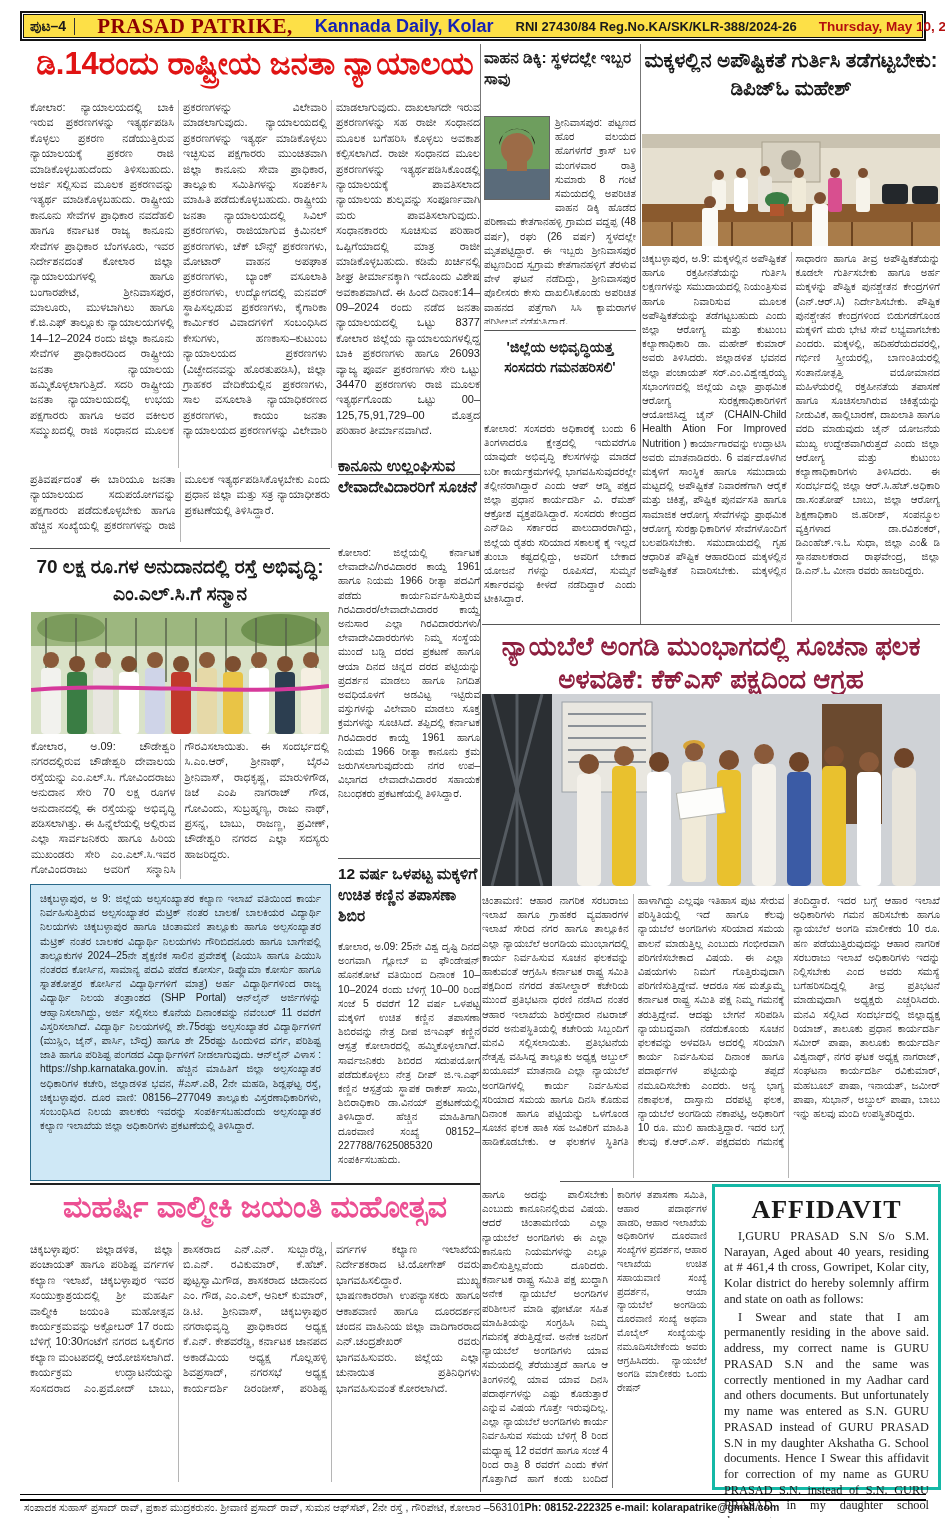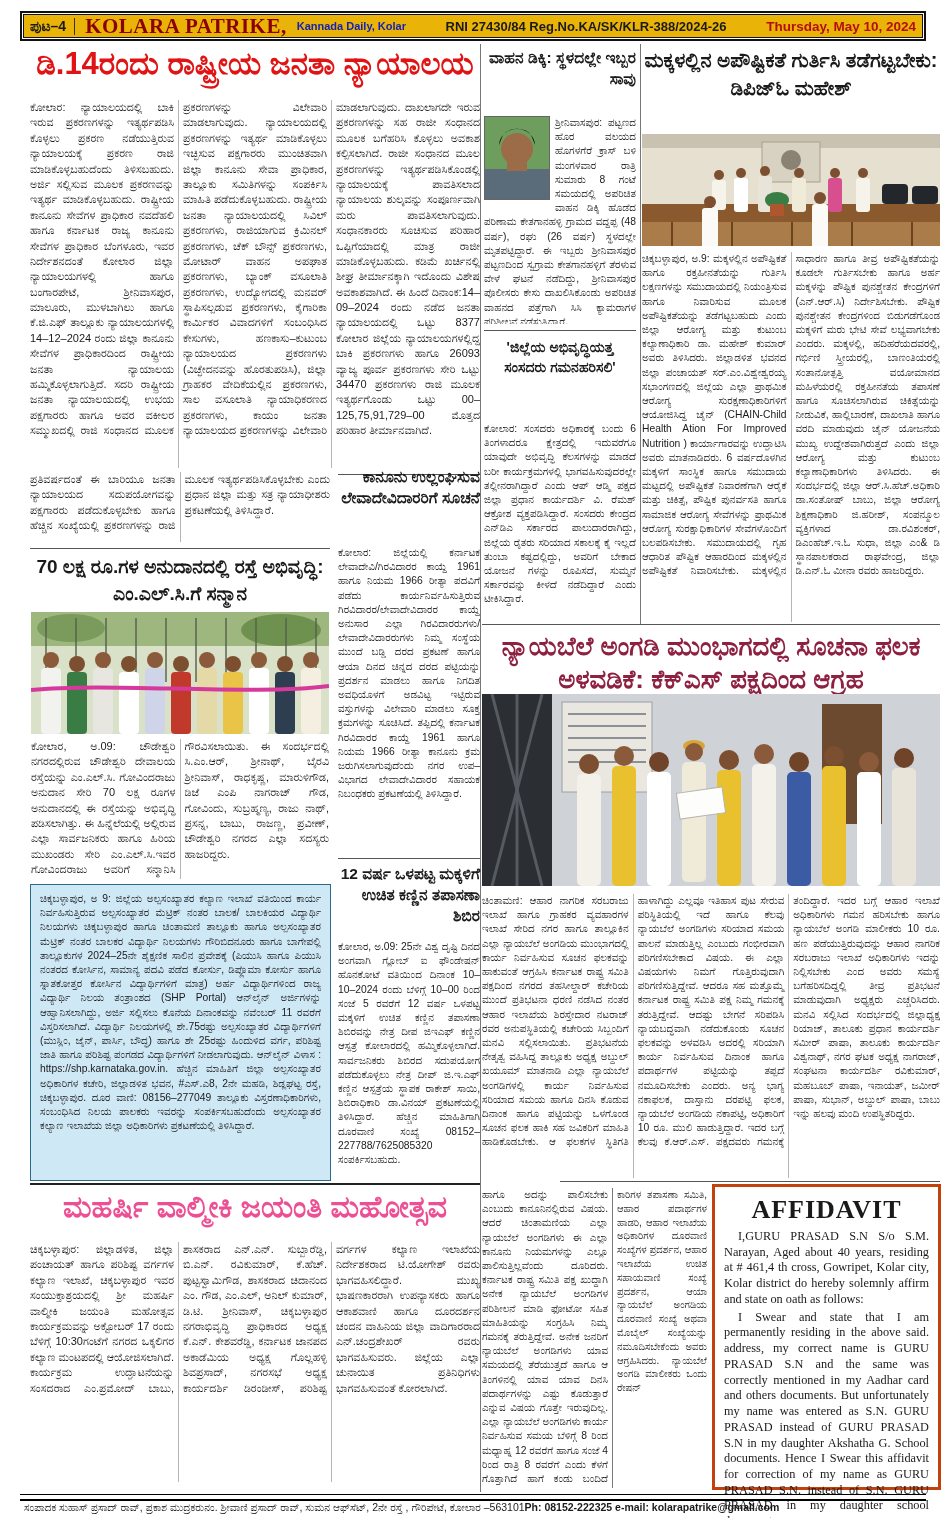--- a/index.html
+++ b/index.html
@@ -1,60 +1,60 @@
 <!DOCTYPE html>
 <html style="--accent-red: #e01414; --masthead-red: #8b0000; --masthead-blue: #1522b4; --date-red: #b40f0f; --maroon: #8e2040; --pink: #ec4f93; --box-blue: #cfe8f6;"><head>
 <meta charset="utf-8">
 <style>
   html,body{margin:0;padding:0;background:#9a9a9a;}
   #page{position:relative;width:945px;height:1518px;background:#ffffff;margin:0 auto;
         font-family:"Liberation Sans","DejaVu Sans",sans-serif;overflow:hidden;color:#1a1a1a;}
   .abs{position:absolute;}
   
   #masthead{left:20px;top:11px;width:906px;height:30px;border:2px solid #111;box-shadow:0 0 0 1px #fff inset,0 0 0 2px #111 inset;
-            display:flex;align-items:center;gap:10px;padding:0 8px;box-sizing:border-box;background:#eab308;}
+            display:flex;align-items:center;gap:22px;padding:0 8px;box-sizing:border-box;background:#fde047;}
   .mh-page{font-weight:bold;font-size:14px;padding-right:8px;border-right:1px solid #333;white-space:nowrap;}
   .mh-title{font-family:"Liberation Serif","DejaVu Serif",serif;font-weight:bold;font-size:21px;color:var(--masthead-red,#8b0000);white-space:nowrap;letter-spacing:.5px;}
-  .mh-sub{color:var(--masthead-blue,#1522b4);font-weight:bold;font-size:11px;white-space:nowrap;}
+  .mh-sub{color:var(--masthead-blue,#1522b4);font-weight:bold;font-size:18px;white-space:nowrap;}
   .mh-rni{font-weight:bold;font-size:13px;white-space:nowrap;flex:1;text-align:center;}
   .mh-date{font-weight:bold;font-size:13.5px;color:var(--date-red,#b40f0f);white-space:nowrap;}
   
   .bt{font-size:11px;line-height:1.4;text-align:justify;overflow:hidden;}
   .bt-sm{font-size:10.3px;line-height:1.38;text-align:justify;overflow:hidden;}
   .c2{column-count:2;column-gap:9px;column-rule:1px solid #b5b5b5;}
   .c3{column-count:3;column-gap:9px;column-rule:1px solid #b5b5b5;}
   .h-red{color:var(--accent-red,#e01414);font-size:31px;font-weight:bold;text-align:center;line-height:1.15;}
   .h-black-lg{font-size:19px;font-weight:bold;text-align:center;line-height:1.4;}
   .h-maroon{color:var(--maroon,#8e2040);font-size:26px;font-weight:bold;text-align:center;line-height:1.25;}
   .h-pink{color:var(--pink,#ec4f93);font-size:30px;font-weight:bold;text-align:center;line-height:1.1;}
-  .h-sm{font-size:15.5px;font-weight:bold;text-align:right;line-height:1.35;}
+  .h-sm{font-size:15.5px;font-weight:bold;text-align:left;line-height:1.35;}
   .h-xs{font-size:14px;font-weight:bold;text-align:center;line-height:1.4;}
   .vline{position:absolute;width:1px;background:#777;}
   .hline{position:absolute;height:1px;background:#555;}
   .hline2{position:absolute;height:2px;background:#222;}
   #hostel-box{background:var(--box-blue,#cfe8f6);border:1px solid #2a6a8a;box-sizing:border-box;padding:7px 9px;}
   #hostel-box .bx-h{font-size:18px;font-weight:bold;text-align:center;margin-bottom:4px;}
-  #affidavit{border:3px solid #c2410c;box-sizing:border-box;background:#fff;padding:6px 9px;
+  #affidavit{border:3px solid #14b8a6;box-sizing:border-box;background:#fff;padding:6px 9px;
              font-family:"Liberation Serif","DejaVu Serif",serif;}
   #affidavit .af-title{font-size:26px;font-weight:bold;text-align:center;letter-spacing:1px;margin:2px 0 4px 0;}
   #affidavit p{margin:0 0 2px 0;font-size:12.3px;line-height:1.28;text-align:justify;text-indent:14px;}
   #footer-rule{left:20px;top:1494px;width:906px;height:4px;border-top:1px solid #000;border-bottom:2px solid #000;position:absolute;}
   #footer{left:24px;top:1501px;width:898px;display:flex;font-size:10.5px;white-space:nowrap;overflow:hidden;}
   .photo{display:block;background:#ddd;}
   .float-photo{float:left;margin:0 5px 3px 0;border:1px solid #666;}
   figure{margin:0;}
 </style>
 </head>
 <body>
 
 <div id="page">
 
   <div id="masthead" class="abs">
     <span class="mh-page">ಪುಟ–4</span>
-    <span class="mh-title">KOLARA PATRIKE,</span>
+    <span class="mh-title">PRASAD PATRIKE,</span>
     <span class="mh-sub">Kannada Daily, Kolar</span>
     <span class="mh-rni">RNI 27430/84 Reg.No.KA/SK/KLR-388/2024-26</span>
     <span class="mh-date">Thursday, May 10, 2024</span>
   </div>
 
   <div class="abs h-red" style="left:32px;top:46px;width:446px;height:46px;">ಡಿ.14ರಂದು ರಾಷ್ಟ್ರೀಯ ಜನತಾ ನ್ಯಾಯಾಲಯ</div>
   <div class="abs bt c3" style="left:30px;top:100px;width:450px;height:368px;">ಕೋಲಾರ: ನ್ಯಾಯಾಲಯದಲ್ಲಿ ಬಾಕಿ ಇರುವ ಪ್ರಕರಣಗಳನ್ನು ಇತ್ಯರ್ಥಪಡಿಸಿ ಕೊಳ್ಳಲು ಪ್ರಕರಣ ನಡೆಯುತ್ತಿರುವ ನ್ಯಾಯಾಲಯಕ್ಕೆ ಪ್ರಕರಣ ರಾಜಿ ಮಾಡಿಕೊಳ್ಳಬಹುದೆಂದು ತಿಳಿಸಬಹುದು. ಅರ್ಜಿ ಸಲ್ಲಿಸುವ ಮೂಲಕ ಪ್ರಕರಣವನ್ನು ಇತ್ಯರ್ಥ ಮಾಡಿಕೊಳ್ಳಬಹುದು. ರಾಷ್ಟ್ರೀಯ ಕಾನೂನು ಸೇವೆಗಳ ಪ್ರಾಧಿಕಾರ ನವದೆಹಲಿ ಹಾಗೂ ಕರ್ನಾಟಕ ರಾಜ್ಯ ಕಾನೂನು ಸೇವೆಗಳ ಪ್ರಾಧಿಕಾರ ಬೆಂಗಳೂರು, ಇವರ ನಿರ್ದೇಶನದಂತೆ ಕೋಲಾರ ಜಿಲ್ಲಾ ನ್ಯಾಯಾಲಯಗಳಲ್ಲಿ ಹಾಗೂ ಬಂಗಾರಪೇಟೆ, ಶ್ರೀನಿವಾಸಪುರ, ಮಾಲೂರು, ಮುಳಬಾಗಿಲು ಹಾಗೂ ಕೆ.ಜಿ.ಎಫ್ ತಾಲ್ಲೂಕು ನ್ಯಾಯಾಲಯಗಳಲ್ಲಿ 14–12–2024 ರಂದು ಜಿಲ್ಲಾ ಕಾನೂನು ಸೇವೆಗಳ ಪ್ರಾಧಿಕಾರದಿಂದ ರಾಷ್ಟ್ರೀಯ ಜನತಾ ನ್ಯಾಯಾಲಯ ಹಮ್ಮಿಕೊಳ್ಳಲಾಗುತ್ತಿದೆ. ಸದರಿ ರಾಷ್ಟ್ರೀಯ ಜನತಾ ನ್ಯಾಯಾಲಯದಲ್ಲಿ ಉಭಯ ಪಕ್ಷಗಾರರು ಹಾಗೂ ಅವರ ವಕೀಲರ ಸಮ್ಮುಖದಲ್ಲಿ ರಾಜಿ ಸಂಧಾನದ ಮೂಲಕ ಪ್ರಕರಣಗಳನ್ನು ವಿಲೇವಾರಿ ಮಾಡಲಾಗುವುದು. ನ್ಯಾಯಾಲಯದಲ್ಲಿ ಪ್ರಕರಣಗಳನ್ನು ಇತ್ಯರ್ಥ ಮಾಡಿಕೊಳ್ಳಲು ಇಚ್ಛಿಸುವ ಪಕ್ಷಗಾರರು ಮುಂಚಿತವಾಗಿ ಜಿಲ್ಲಾ ಕಾನೂನು ಸೇವಾ ಪ್ರಾಧಿಕಾರ, ತಾಲ್ಲೂಕು ಸಮಿತಿಗಳನ್ನು ಸಂಪರ್ಕಿಸಿ ಮಾಹಿತಿ ಪಡೆದುಕೊಳ್ಳಬಹುದು. ರಾಷ್ಟ್ರೀಯ ಜನತಾ ನ್ಯಾಯಾಲಯದಲ್ಲಿ ಸಿವಿಲ್ ಪ್ರಕರಣಗಳು, ರಾಜಿಯಾಗುವ ಕ್ರಿಮಿನಲ್ ಪ್ರಕರಣಗಳು, ಚೆಕ್ ಬೌನ್ಸ್ ಪ್ರಕರಣಗಳು, ಮೋಟಾರ್ ವಾಹನ ಅಪಘಾತ ಪ್ರಕರಣಗಳು, ಬ್ಯಾಂಕ್ ವಸೂಲಾತಿ ಪ್ರಕರಣಗಳು, ಉದ್ಯೋಗದಲ್ಲಿ ಮನವರ್ ಸ್ಥಾಪಿಸಲ್ಪಡುವ ಪ್ರಕರಣಗಳು, ಕೈಗಾರಿಕಾ ಕಾರ್ಮಿಕರ ವಿವಾದಗಳಿಗೆ ಸಂಬಂಧಿಸಿದ ಕೇಸುಗಳು, ಹಣಕಾಸು–ಕುಟುಂಬ ನ್ಯಾಯಾಲಯದ ಪ್ರಕರಣಗಳು (ವಿಚ್ಛೇದನವನ್ನು ಹೊರತುಪಡಿಸಿ), ಜಿಲ್ಲಾ ಗ್ರಾಹಕರ ವೇದಿಕೆಯಲ್ಲಿನ ಪ್ರಕರಣಗಳು, ಸಾಲ ವಸೂಲಾತಿ ನ್ಯಾಯಾಧಿಕರಣದ ಪ್ರಕರಣಗಳು, ಕಾಯಂ ಜನತಾ ನ್ಯಾಯಾಲಯದ ಪ್ರಕರಣಗಳನ್ನು ವಿಲೇವಾರಿ ಮಾಡಲಾಗುವುದು. ದಾಖಲಾಗದೇ ಇರುವ ಪ್ರಕರಣಗಳನ್ನು ಸಹ ರಾಜೀ ಸಂಧಾನದ ಮೂಲಕ ಬಗೆಹರಿಸಿ ಕೊಳ್ಳಲು ಅವಕಾಶ ಕಲ್ಪಿಸಲಾಗಿದೆ. ರಾಜೀ ಸಂಧಾನದ ಮೂಲ ಪ್ರಕರಣಗಳನ್ನು ಇತ್ಯರ್ಥಪಡಿಸಿಕೊಂಡಲ್ಲಿ ನ್ಯಾಯಾಲಯಕ್ಕೆ ಪಾವತಿಸಲಾದ ನ್ಯಾಯಾಲಯ ಶುಲ್ಕವನ್ನು ಸಂಪೂರ್ಣವಾಗಿ ಮರು ಪಾವತಿಸಲಾಗುವುದು. ಸಂಧಾನಕಾರರು ಸೂಚಿಸುವ ಪರಿಹಾರ ಒಪ್ಪಿಗೆಯಾದಲ್ಲಿ ಮಾತ್ರ ರಾಜೀ ಮಾಡಿಕೊಳ್ಳಬಹುದು. ಕಡಿಮೆ ಖರ್ಚಿನಲ್ಲಿ ಶೀಘ್ರ ತೀರ್ಮಾನಕ್ಕಾಗಿ ಇದೊಂದು ವಿಶೇಷ ಅವಕಾಶವಾಗಿದೆ. ಈ ಹಿಂದೆ ದಿನಾಂಕ:14–09–2024 ರಂದು ನಡೆದ ಜನತಾ ನ್ಯಾಯಾಲಯದಲ್ಲಿ ಒಟ್ಟು 8377 ಕೋಲಾರ ಜಿಲ್ಲೆಯ ನ್ಯಾಯಾಲಯಗಳಲ್ಲಿದ್ದ ಬಾಕಿ ಪ್ರಕರಣಗಳು ಹಾಗೂ 26093 ವ್ಯಾಜ್ಯ ಪೂರ್ವ ಪ್ರಕರಣಗಳು ಸೇರಿ ಒಟ್ಟು 34470 ಪ್ರಕರಣಗಳು ರಾಜಿ ಮೂಲಕ ಇತ್ಯರ್ಥಗೊಂಡು ಒಟ್ಟು 00–125,75,91,729–00 ಮೊತ್ತದ ಪರಿಹಾರ ತೀರ್ಮಾನವಾಗಿದೆ.</div>
   <div class="abs bt c2" style="left:30px;top:472px;width:300px;height:70px;">ಪ್ರತಿವರ್ಷದಂತೆ ಈ ಬಾರಿಯೂ ಜನತಾ ನ್ಯಾಯಾಲಯದ ಸದುಪಯೋಗವನ್ನು ಪಕ್ಷಗಾರರು ಪಡೆದುಕೊಳ್ಳಬೇಕು ಹಾಗೂ ಹೆಚ್ಚಿನ ಸಂಖ್ಯೆಯಲ್ಲಿ ಪ್ರಕರಣಗಳನ್ನು ರಾಜಿ ಮೂಲಕ ಇತ್ಯರ್ಥಪಡಿಸಿಕೊಳ್ಳಬೇಕು ಎಂದು ಪ್ರಧಾನ ಜಿಲ್ಲಾ ಮತ್ತು ಸತ್ರ ನ್ಯಾಯಾಧೀಶರು ಪ್ರಕಟಣೆಯಲ್ಲಿ ತಿಳಿಸಿದ್ದಾರೆ.</div>
 
   <div class="hline" style="left:30px;top:548px;width:300px;"></div>
@@ -211,21 +211,21 @@
         <g transform="translate(240,50)">
             <rect x="0" y="0" width="26" height="20" rx="4" fill="#23272b"></rect>
             <rect x="30" y="2" width="26" height="18" rx="4" fill="#23272b"></rect>
           </g>
       </g>
     </svg>
   </figure>
   <div class="abs bt-sm c2" style="left:642px;top:252px;width:298px;height:370px;">ಚಿಕ್ಕಬಳ್ಳಾಪುರ, ಅ.9: ಮಕ್ಕಳಲ್ಲಿನ ಅಪೌಷ್ಟಿಕತೆ ಹಾಗೂ ರಕ್ತಹೀನತೆಯನ್ನು ಗುರ್ತಿಸಿ ಲಕ್ಷಣಗಳನ್ನು ಸಮುದಾಯದಲ್ಲಿ ನಿಯಂತ್ರಿಸುವ ಹಾಗೂ ನಿವಾರಿಸುವ ಮೂಲಕ ಅಪೌಷ್ಟಿಕತೆಯನ್ನು ತಡೆಗಟ್ಟಬಹುದು ಎಂದು ಜಿಲ್ಲಾ ಆರೋಗ್ಯ ಮತ್ತು ಕುಟುಂಬ ಕಲ್ಯಾಣಾಧಿಕಾರಿ ಡಾ. ಮಹೇಶ್ ಕುಮಾರ್ ಅವರು ತಿಳಿಸಿದರು. ಜಿಲ್ಲಾಡಳಿತ ಭವನದ ಜಿಲ್ಲಾ ಪಂಚಾಯತ್ ಸರ್.ಎಂ.ವಿಶ್ವೇಶ್ವರಯ್ಯ ಸಭಾಂಗಣದಲ್ಲಿ ಜಿಲ್ಲೆಯ ಎಲ್ಲಾ ಪ್ರಾಥಮಿಕ ಆರೋಗ್ಯ ಸುರಕ್ಷಣಾಧಿಕಾರಿಗಳಿಗೆ ಆಯೋಜಿಸಿದ್ದ ಚೈನ್ (CHAIN-Child Health Ation For Improved Nutrition ) ಕಾರ್ಯಾಗಾರವನ್ನು ಉದ್ಘಾಟಿಸಿ ಅವರು ಮಾತನಾಡಿದರು. 6 ವರ್ಷದೊಳಗಿನ ಮಕ್ಕಳಿಗೆ ಸಾಂಸ್ಥಿಕ ಹಾಗೂ ಸಮುದಾಯ ಮಟ್ಟದಲ್ಲಿ ಅಪೌಷ್ಟಿಕತೆ ನಿವಾರಣೆಗಾಗಿ ಆರೈಕೆ ಮತ್ತು ಚಿಕಿತ್ಸೆ, ಪೌಷ್ಟಿಕ ಪುನರ್ವಸತಿ ಹಾಗೂ ಸಾಮಾಜಿಕ ಆರೋಗ್ಯ ಸೇವೆಗಳನ್ನು ಪ್ರಾಥಮಿಕ ಆರೋಗ್ಯ ಸುರಕ್ಷಾಧಿಕಾರಿಗಳ ಸೇವೆಗಳೊಂದಿಗೆ ಬಲಪಡಿಸಬೇಕು. ಸಮುದಾಯದಲ್ಲಿ ಗೃಹ ಆಧಾರಿತ ಪೌಷ್ಟಿಕ ಆಹಾರದಿಂದ ಮಕ್ಕಳಲ್ಲಿನ ಅಪೌಷ್ಟಿಕತೆ ನಿವಾರಿಸಬೇಕು. ಮಕ್ಕಳಲ್ಲಿನ ಸಾಧಾರಣ ಹಾಗೂ ತೀವ್ರ ಅಪೌಷ್ಟಿಕತೆಯನ್ನು ಕೂಡಲೇ ಗುರ್ತಿಸಬೇಕು ಹಾಗೂ ಅರ್ಹ ಮಕ್ಕಳನ್ನು ಪೌಷ್ಟಿಕ ಪುನಶ್ಚೇತನ ಕೇಂದ್ರಗಳಿಗೆ (ಎನ್.ಆರ್.ಸಿ) ನಿರ್ದೇಶಿಸಬೇಕು. ಪೌಷ್ಟಿಕ ಪುನಶ್ಚೇತನ ಕೇಂದ್ರಗಳಿಂದ ಬಿಡುಗಡೆಗೊಂಡ ಮಕ್ಕಳಿಗೆ ಮರು ಭೇಟಿ ಸೇವೆ ಲಭ್ಯವಾಗಬೇಕು ಎಂದರು. ಮಕ್ಕಳಲ್ಲಿ, ಹದಿಹರೆಯದವರಲ್ಲಿ, ಗರ್ಭಿಣಿ ಸ್ತ್ರೀಯರಲ್ಲಿ, ಬಾಣಂತಿಯರಲ್ಲಿ ಸಂತಾನೋತ್ಪತ್ತಿ ವಯೋಮಾನದ ಮಹಿಳೆಯರಲ್ಲಿ ರಕ್ತಹೀನತೆಯ ತಪಾಸಣೆ ಹಾಗೂ ಸೂಚಿಸಲಾಗಿರುವ ಚಿಕಿತ್ಸೆಯನ್ನು ನೀಡುವಿಕೆ, ಹಾಲ್ಲಿಬಾರಣೆ, ದಾಖಲಾತಿ ಹಾಗೂ ವರದಿ ಮಾಡುವುದು ಚೈನ್ ಯೋಜನೆಯ ಮುಖ್ಯ ಉದ್ದೇಶವಾಗಿರುತ್ತದೆ ಎಂದು ಜಿಲ್ಲಾ ಆರೋಗ್ಯ ಮತ್ತು ಕುಟುಂಬ ಕಲ್ಯಾಣಾಧಿಕಾರಿಗಳು ತಿಳಿಸಿದರು. ಈ ಸಂದರ್ಭದಲ್ಲಿ ಜಿಲ್ಲಾ ಆರ್.ಸಿ.ಹೆಚ್.ಅಧಿಕಾರಿ ಡಾ.ಸಂತೋಷ್ ಬಾಬು, ಜಿಲ್ಲಾ ಆರೋಗ್ಯ ಶಿಕ್ಷಣಾಧಿಕಾರಿ ಜಿ.ಹರೀಶ್, ಸಂಪನ್ಮೂಲ ವ್ಯಕ್ತಿಗಳಾದ ಡಾ.ರವಿಶಂಕರ್, ಡಿಎಂಹೆಚ್.ಇ.ಓ ಸುಧಾ, ಜಿಲ್ಲಾ ಎಂ&amp; ಡಿ ಸ್ಥಾನಪಾಲಕರಾದ ರಾಘವೇಂದ್ರ, ಜಿಲ್ಲಾ ಡಿ.ಎನ್.ಓ ಮೀನಾ ರವರು ಹಾಜರಿದ್ದರು.</div>
 
   <div class="hline" style="left:338px;top:474px;width:142px;"></div>
-  <div class="abs h-sm" style="left:338px;top:467px;width:142px;height:62px;">ಕಾನೂನು ಉಲ್ಲಂಘಿಸುವ ಲೇವಾದೇವಿದಾರರಿಗೆ ಸೂಚನೆ</div>
+  <div class="abs h-sm" style="left:338px;top:456px;width:142px;height:62px;">ಕಾನೂನು ಉಲ್ಲಂಘಿಸುವ ಲೇವಾದೇವಿದಾರರಿಗೆ ಸೂಚನೆ</div>
   <div class="abs bt-sm" style="left:338px;top:546px;width:142px;height:308px;">ಕೋಲಾರ: ಜಿಲ್ಲೆಯಲ್ಲಿ ಕರ್ನಾಟಕ ಲೇವಾದೇವಿ/ಗಿರವಿದಾರರ ಕಾಯ್ದೆ 1961 ಹಾಗೂ ನಿಯಮ 1966 ರೀತ್ಯಾ ಪದವಿಗೆ ಪಡೆದು ಕಾರ್ಯನಿರ್ವಹಿಸುತ್ತಿರುವ ಗಿರವಿದಾರರ/ಲೇವಾದೇವಿದಾರರ ಕಾಯ್ದೆ ಅನುಸಾರ ಎಲ್ಲಾ ಗಿರವಿದಾರರುಗಳು/ ಲೇವಾದೇವಿದಾರರುಗಳು ನಿಮ್ಮ ಸಂಸ್ಥೆಯ ಮುಂದೆ ಬಡ್ಡಿ ದರದ ಪ್ರಕಟಣೆ ಹಾಗೂ ಆಯಾ ದಿನದ ಚಿನ್ನದ ದರದ ಪಟ್ಟಿಯನ್ನು ಪ್ರದರ್ಶನ ಮಾಡಲು ಹಾಗೂ ನಿಗದಿತ ಅವಧಿಯೊಳಗೆ ಅಡವಿಟ್ಟ ಇಟ್ಟಿರುವ ವಸ್ತುಗಳನ್ನು ವಿಲೇವಾರಿ ಮಾಡಲು ಸೂಕ್ತ ಕ್ರಮಗಳನ್ನು ಸೂಚಿಸಿದೆ. ತಪ್ಪಿದಲ್ಲಿ ಕರ್ನಾಟಕ ಗಿರವಿದಾರರ ಕಾಯ್ದೆ 1961 ಹಾಗೂ ನಿಯಮ 1966 ರೀತ್ಯಾ ಕಾನೂನು ಕ್ರಮ ಜರುಗಿಸಲಾಗುವುದೆಂದು ನಗರ ಉಪ–ವಿಭಾಗದ ಲೇವಾದೇವಿದಾರರ ಸಹಾಯಕ ನಿಬಂಧಕರು ಪ್ರಕಟಣೆಯಲ್ಲಿ ತಿಳಿಸಿದ್ದಾರೆ.</div>
 
   <div class="hline" style="left:338px;top:858px;width:142px;"></div>
   <div class="abs h-sm" style="left:338px;top:864px;width:142px;height:72px;">12 ವರ್ಷ ಒಳಪಟ್ಟ ಮಕ್ಕಳಿಗೆ ಉಚಿತ ಕಣ್ಣಿನ ತಪಾಸಣಾ ಶಿಬಿರ</div>
   <div class="abs bt-sm" style="left:338px;top:940px;width:142px;height:238px;">ಕೋಲಾರ, ಅ.09: 25ನೇ ವಿಶ್ವ ದೃಷ್ಟಿ ದಿನದ ಅಂಗವಾಗಿ ಗ್ಲೋಬ್ ಐ ಫೌಂಡೇಷನ್ ಹೊನಕೋಟೆ ವತಿಯಿಂದ ದಿನಾಂಕ 10–10–2024 ರಂದು ಬೆಳಿಗ್ಗೆ 10–00 ರಿಂದ ಸಂಜೆ 5 ರವರೆಗೆ 12 ವರ್ಷ ಒಳಪಟ್ಟ ಮಕ್ಕಳಿಗೆ ಉಚಿತ ಕಣ್ಣಿನ ತಪಾಸಣಾ ಶಿಬಿರವನ್ನು ನೇತ್ರ ದೀಪ ಜಿಇಎಫ್ ಕಣ್ಣಿನ ಆಸ್ಪತ್ರೆ ಕೋಲಾರದಲ್ಲಿ ಹಮ್ಮಿಕೊಳ್ಳಲಾಗಿದೆ. ಸಾರ್ವಜನಿಕರು ಶಿಬಿರದ ಸದುಪಯೋಗ ಪಡೆದುಕೊಳ್ಳಲು ನೇತ್ರ ದೀಪ್ ಜಿ.ಇ.ಎಫ್ ಕಣ್ಣಿನ ಆಸ್ಪತ್ರೆಯ ಸ್ಥಾಪಕ ರಾಕೇಶ್ ಸಾಯಿ, ಶಿಬಿರಾಧಿಕಾರಿ ಡಾ.ವಿನಯ್ ಪ್ರಕಟಣೆಯಲ್ಲಿ ತಿಳಿಸಿದ್ದಾರೆ. ಹೆಚ್ಚಿನ ಮಾಹಿತಿಗಾಗಿ ದೂರವಾಣಿ ಸಂಖ್ಯೆ 08152–227788/7625085320 ಸಂಪರ್ಕಿಸಬಹುದು.</div>
 
   <div class="hline" style="left:482px;top:624px;width:458px;"></div>
   <div class="abs h-maroon" style="left:482px;top:630px;width:458px;height:60px;">ನ್ಯಾಯಬೆಲೆ ಅಂಗಡಿ ಮುಂಭಾಗದಲ್ಲಿ ಸೂಚನಾ ಫಲಕ ಅಳವಡಿಕೆ: ಕೆಕ್‌ಎಸ್ ಪಕ್ಷದಿಂದ ಆಗ್ರಹ</div>
   <figure class="abs" style="left:482px;top:694px;width:458px;height:192px;">
     <svg class="photo" width="458" height="192" xmlns="http://www.w3.org/2000/svg">

